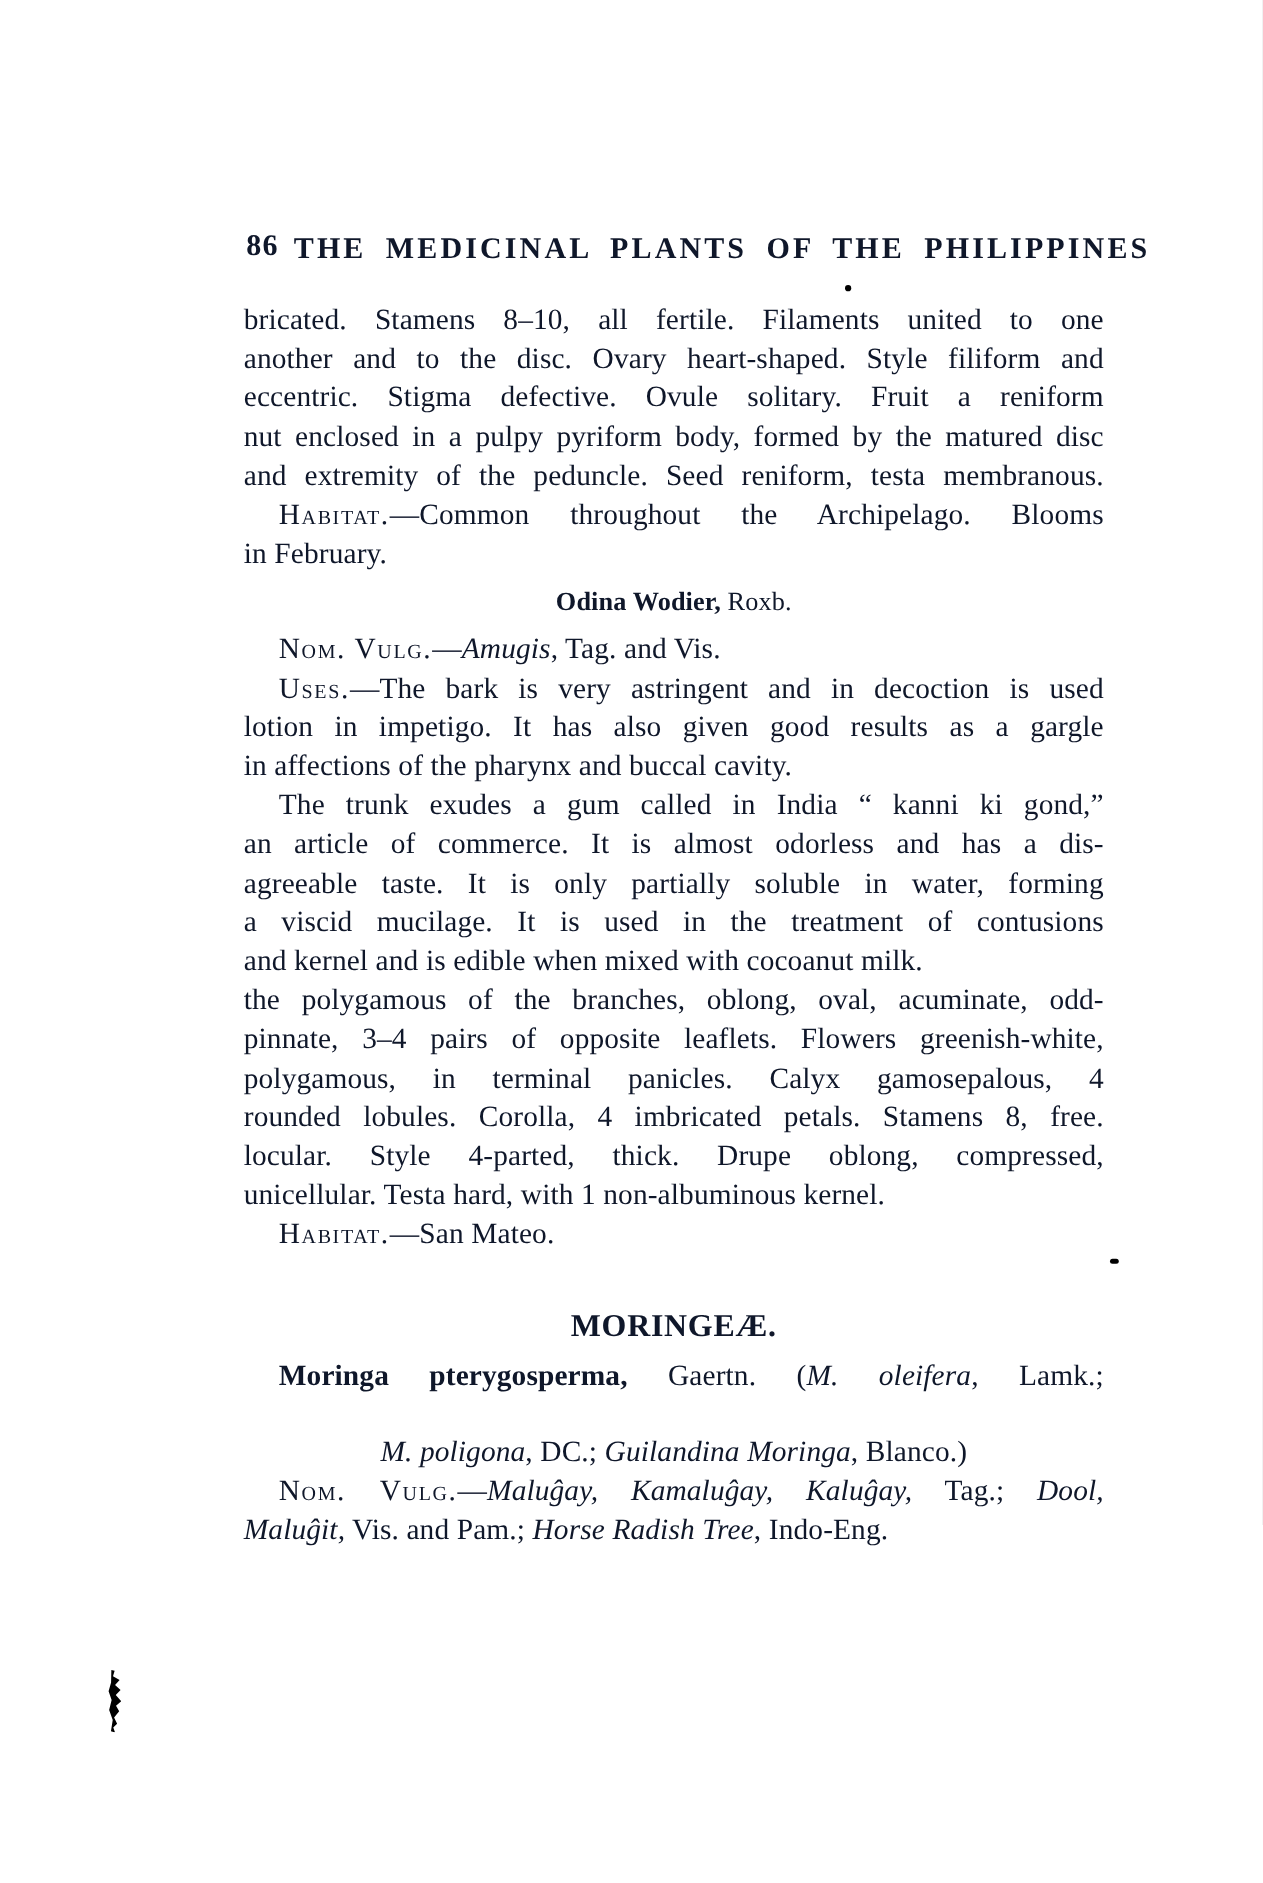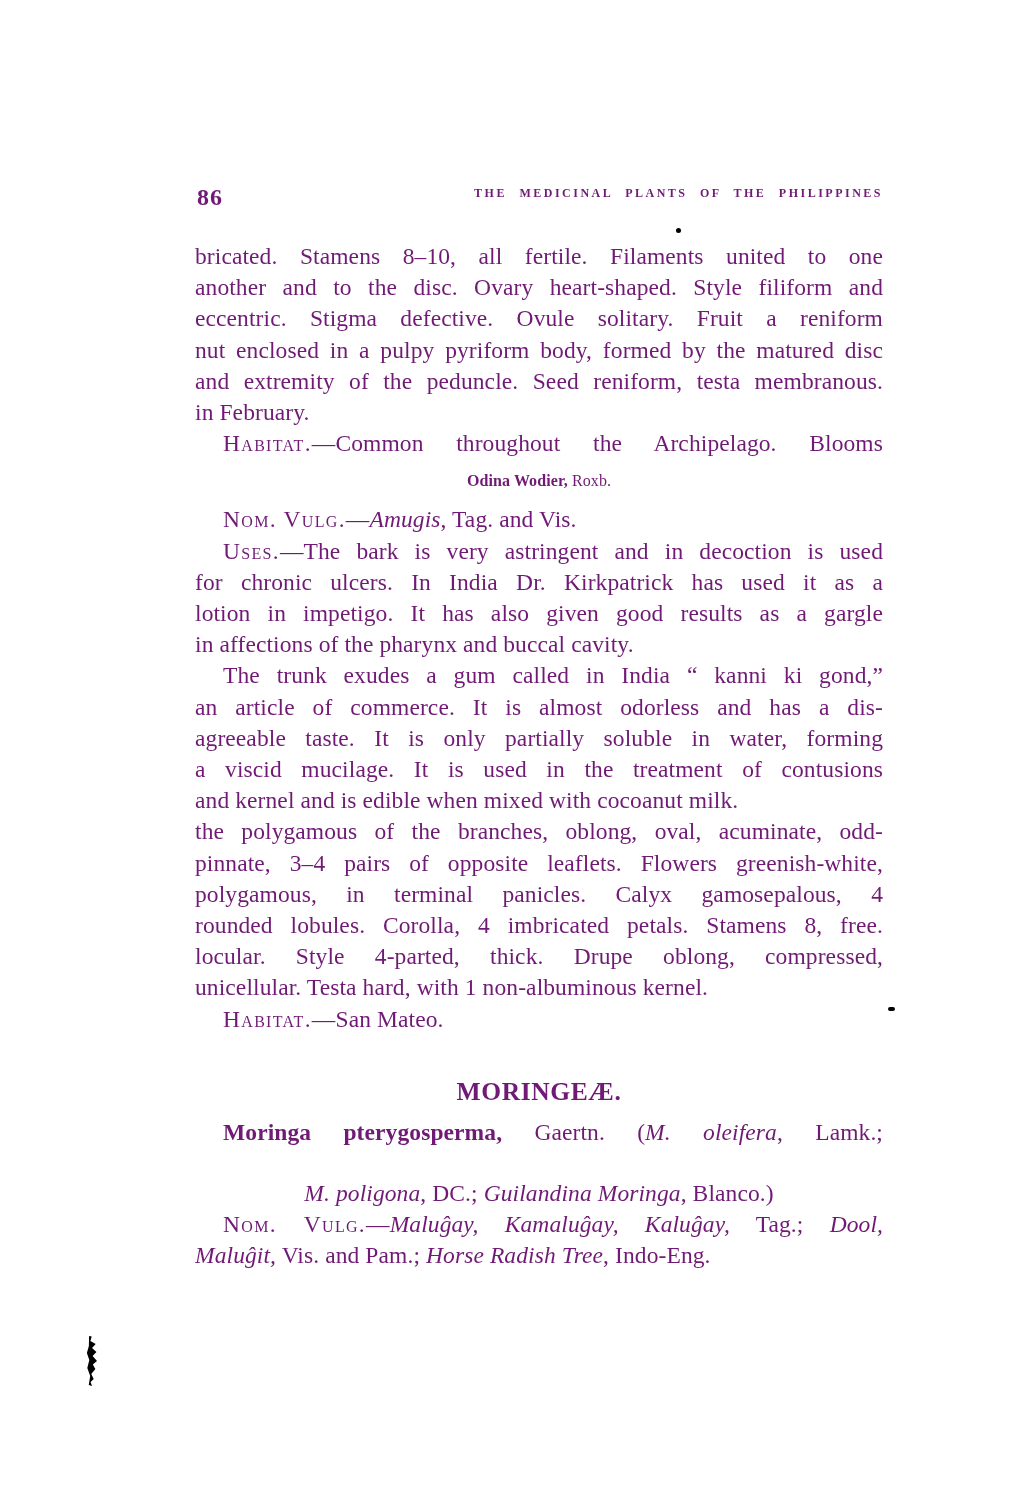--- a/index.html
+++ b/index.html
@@ -5,21 +5,21 @@
   html, body {
     margin: 0;
     padding: 0;
     background: #e8e8e8;
   }
   .page {
     position: relative;
     width: 1010px;
     height: 1506px;
     background: #ffffff;
-    color: #701a75;
+    color: #0f172a;
     font-family: "Liberation Serif", "DejaVu Serif", serif;
     overflow: hidden;
     margin: 0 auto;
   }
   
   .header {
     position: absolute;
     left: 195px;
     top: 184px;
     width: 688px;
@@ -31,22 +31,22 @@
     top: 0;
     font-size: 24px;
     font-weight: 700;
     letter-spacing: 1px;
   }
   .htitle {
     position: absolute;
     left: 40px;
     right: 0;
     top: 2px;
-    text-align: right;
-    font-size: 12px;
+    text-align: center;
+    font-size: 24px;
     font-weight: 700;
     letter-spacing: 2.5px;
     word-spacing: 7px;
     white-space: nowrap;
   }
   
   .text-block {
     position: absolute;
     left: 195px;
     top: 241px;
@@ -66,21 +66,21 @@
   .r-i  { font-style: italic; text-align: center; }
   .r-b  { font-weight: 700; }
   .r-sc { font-variant-caps: small-caps; letter-spacing: 1.3px; }
   .r-mark {
     font-size: 14px;
     vertical-align: 3px;
     padding-right: 16px;
     letter-spacing: 0;
   }
   .species-heading {
-    font-size: 16px;
+    font-size: 21px;
     line-height: 32px;
     margin: 6px 0 7px 0;
   }
   .family-heading {
     font-size: 25.5px;
     line-height: 32px;
     margin: 41px 0 9px 0;
     letter-spacing: 0.6px;
   }
   
@@ -104,26 +104,25 @@
     <span class="pagenum">86</span>
     <div class="htitle">THE MEDICINAL PLANTS OF THE PHILIPPINES</div>
   </div>
 
   <div class="text-block">
       <div class="line align-justify"><span>bricated.  Stamens 8–10, all fertile.  Filaments united  to one</span></div>
       <div class="line align-justify"><span>another and to the disc.  Ovary heart-shaped.  Style filiform and</span></div>
       <div class="line align-justify"><span>eccentric.  Stigma defective.  Ovule solitary.  Fruit a reniform</span></div>
       <div class="line align-justify"><span>nut enclosed in a pulpy pyriform body, formed by the matured disc</span></div>
       <div class="line align-justify"><span>and extremity of the peduncle.  Seed reniform, testa membranous.</span></div>
+      <div class="line align-justify indent"><span class="r-sc">Habitat.</span><span>—Common throughout the Archipelago.  Blooms</span></div>
       <div class="line align-left"><span>in February.</span></div>
-      <div class="line align-justify indent"><span class="r-sc">Habitat.</span><span>—Common throughout the Archipelago.  Blooms</span></div>
       <div class="line align-center species-heading"><span class="r-b">Odina Wodier,</span><span> Roxb.</span></div>
       <div class="line align-left indent"><span class="r-sc">Nom. Vulg.</span><span>—</span><span class="r-i">Amugis</span><span>, Tag. and Vis.</span></div>
       <div class="line align-justify indent"><span class="r-sc">Uses.</span><span>—The bark is very astringent and in decoction is used</span></div>
-      <div class="line align-justify"><span>for chronic ulcers.  In India Dr. Kirkpatrick has used it as a</span></div>
       <div class="line align-justify"><span>lotion in impetigo.  It has also given good results as a gargle</span></div>
       <div class="line align-left"><span>in affections of the pharynx and buccal cavity.</span></div>
       <div class="line align-justify indent"><span>The trunk exudes a gum called in India “ kanni ki gond,”</span></div>
       <div class="line align-justify"><span>an article of commerce.  It is almost odorless and has a dis-</span></div>
       <div class="line align-justify"><span>agreeable taste.  It is only partially soluble in water, forming</span></div>
       <div class="line align-justify"><span>a viscid mucilage.  It is used in the treatment of contusions</span></div>
       <div class="line align-left"><span>and kernel and is edible when mixed with cocoanut milk.</span></div>
       <div class="line align-justify"><span>the polygamous of the branches, oblong, oval, acuminate, odd-</span></div>
       <div class="line align-justify"><span>pinnate, 3–4 pairs of opposite leaflets.  Flowers greenish-white,</span></div>
       <div class="line align-justify"><span>polygamous, in terminal panicles.  Calyx gamosepalous, 4</span></div>

